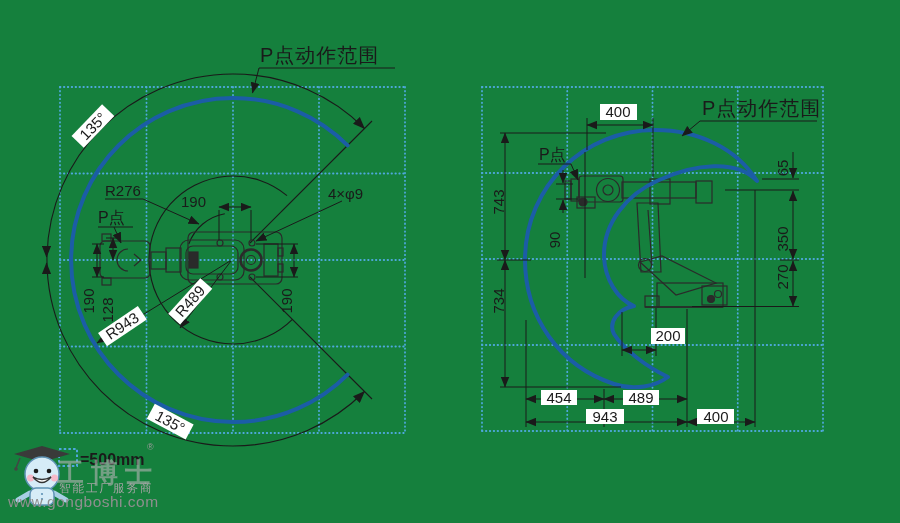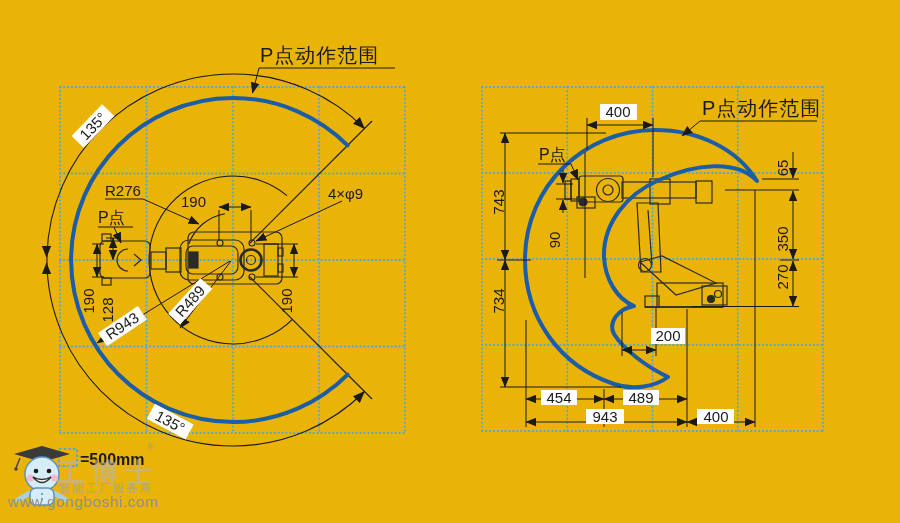--- a/index.html
+++ b/index.html
@@ -1,16 +1,16 @@
 <!DOCTYPE html>
 <html><head>
 <meta charset="utf-8">
 <style>
   html,body{margin:0;padding:0;background:#fff;}
-  .canvas{position:relative;width:900px;height:523px;background:#eab308;overflow:hidden;
+  .canvas{position:relative;width:900px;height:523px;background:#15803d;overflow:hidden;
           font-family:"Liberation Sans","DejaVu Sans",sans-serif;}
   svg text{font-family:"Liberation Sans","DejaVu Sans",sans-serif;fill:#1a1a1a;}
   .t-title{font-size:20px;letter-spacing:1px;}
   .t-dim{font-size:15px;}
   .t-sub{font-size:16px;}
   .t-legend{font-size:16px;font-weight:bold;}
   .t-reg{font-size:9px;fill:#9a9a9a;}
   .t-brand{font-size:27px;fill:#b5b5b5;opacity:.6;letter-spacing:7px;font-weight:bold;}
   .t-tag{font-size:11.5px;fill:#a3a3a3;letter-spacing:2px;}
   .t-url{font-size:15.5px;fill:#8f8f8f;letter-spacing:.5px;}

